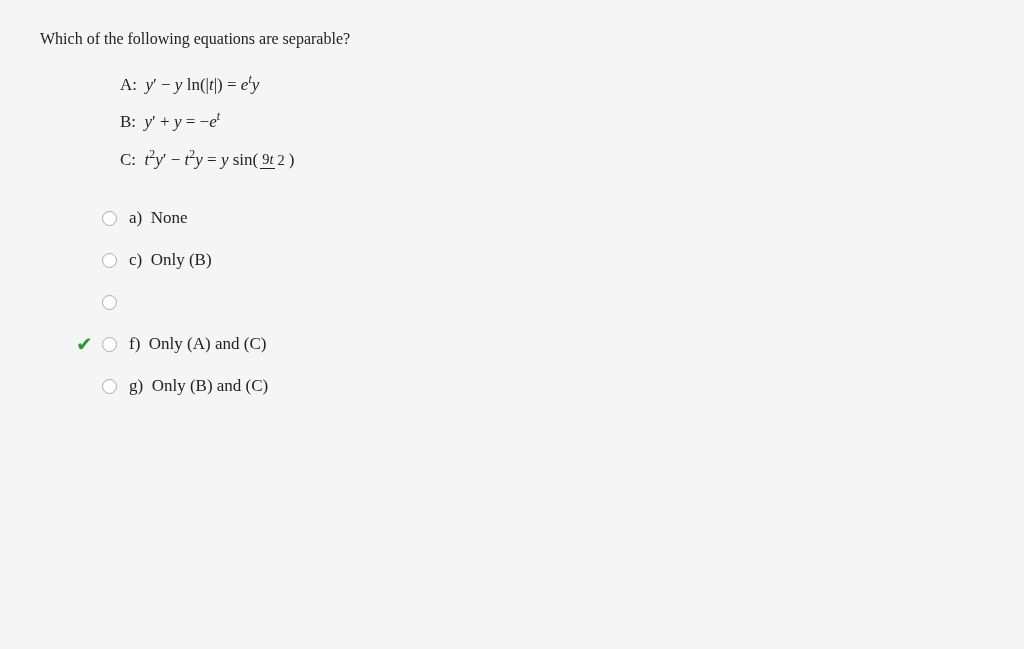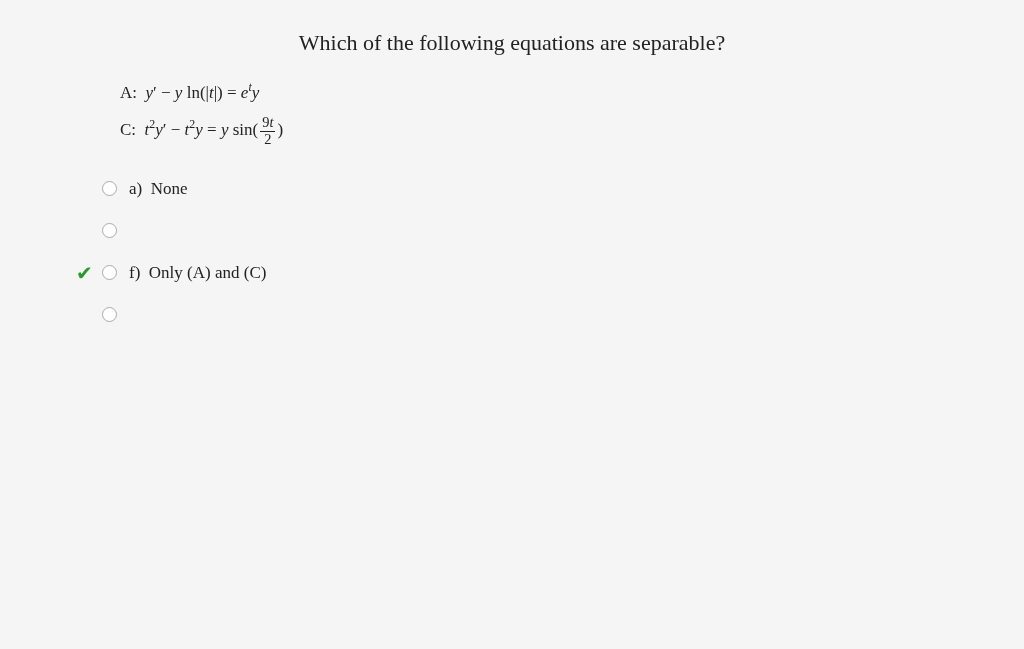--- a/index.html
+++ b/index.html
@@ -4,23 +4,22 @@
   <style>
     * { box-sizing: border-box; margin: 0; padding: 0; }
     body {
       background: #f5f5f5;
       font-family: Georgia, 'Times New Roman', serif;
       font-size: 16px;
       color: #222;
       padding: 30px 40px;
     }
     .question-text {
-      font-size: 22px;
+      font-size: 16px;
       margin-bottom: 18px;
-      text-align: center;
     }
     .equations {
       margin-left: 80px;
       margin-bottom: 28px;
       line-height: 2.2;
       margin-top: 9px;
     }
     .equation-line {
       display: block;
       font-size: 17px;
@@ -54,21 +53,20 @@
       flex-shrink: 0;
     }
     .option-label {
       
     }
     sup, sub {
       font-size: 0.7em;
     }
     .frac {
       display: inline-flex;
-      flex-direction: column;
       align-items: center;
       vertical-align: middle;
       font-size: 0.85em;
       line-height: 1.1;
       margin: 0 2px;
     }
     .frac .num {
       border-bottom: 1px solid #222;
       padding: 0 2px;
     }
@@ -81,51 +79,60 @@
 
 <div>
   <p class="question-text">Which of the following equations are separable?</p>
 
   <div class="equations">
 
     <span class="equation-line">
       A:&nbsp; <i>y</i>′ − <i>y</i> ln(|<i>t</i>|) = <i>e</i><sup><i>t</i></sup><i>y</i>
     </span>
 
+    <span class="equation-line">
+      B:&nbsp; <i>y</i>′ + <i>y</i> = −<i>e</i><sup><i>t</i></sup>
+    </span>
 
     <span class="equation-line">
       C:&nbsp; <i>t</i><sup>2</sup><i>y</i>′ − <i>t</i><sup>2</sup><i>y</i> = <i>y</i> sin<span style="font-style:normal">(</span><span class="frac">
           <span class="num">9<i>t</i></span>
           <span class="den">2</span>
         </span><span style="font-style:normal">)</span>
     </span>
   </div>
 
   <ul class="options-list">
 
     <li class="option-item">
       <span class="check-mark" style="visibility:hidden">✔</span>
       <span class="radio-btn"></span>
       <span class="option-label">a)&nbsp; None</span>
     </li>
 
 
+    <li class="option-item">
+      <span class="check-mark" style="visibility:hidden">✔</span>
+      <span class="radio-btn"></span>
+      <span class="option-label">c)&nbsp; Only (B)</span>
+    </li>
 
 
     <li class="option-item">
       <span class="check-mark" style="visibility:hidden">✔</span>
       <span class="radio-btn"></span>
     </li>
 
     <li class="option-item">
       <span class="check-mark">✔</span>
       <span class="radio-btn"></span>
       <span class="option-label">f)&nbsp; Only (A) and (C)</span>
     </li>
 
     <li class="option-item">
       <span class="check-mark" style="visibility:hidden">✔</span>
       <span class="radio-btn"></span>
+      <span class="option-label">g)&nbsp; Only (B) and (C)</span>
     </li>
 
 
   </ul>
 </div>
 
 </body></html>

